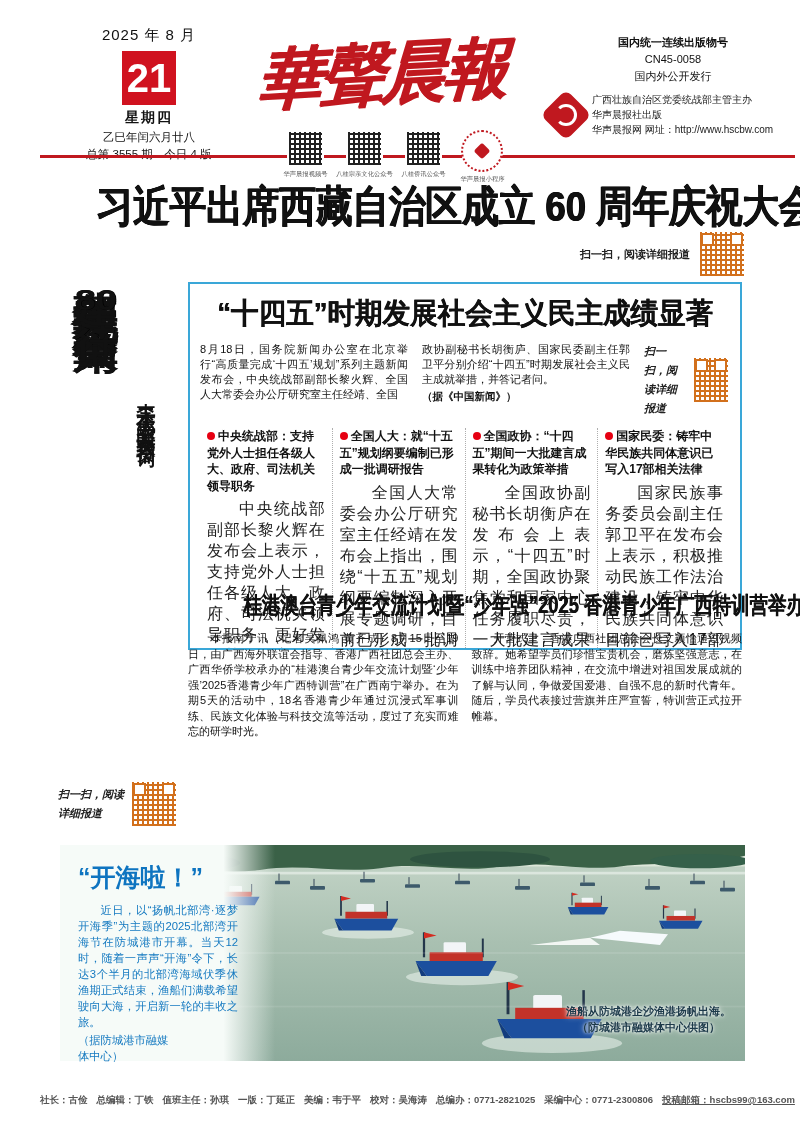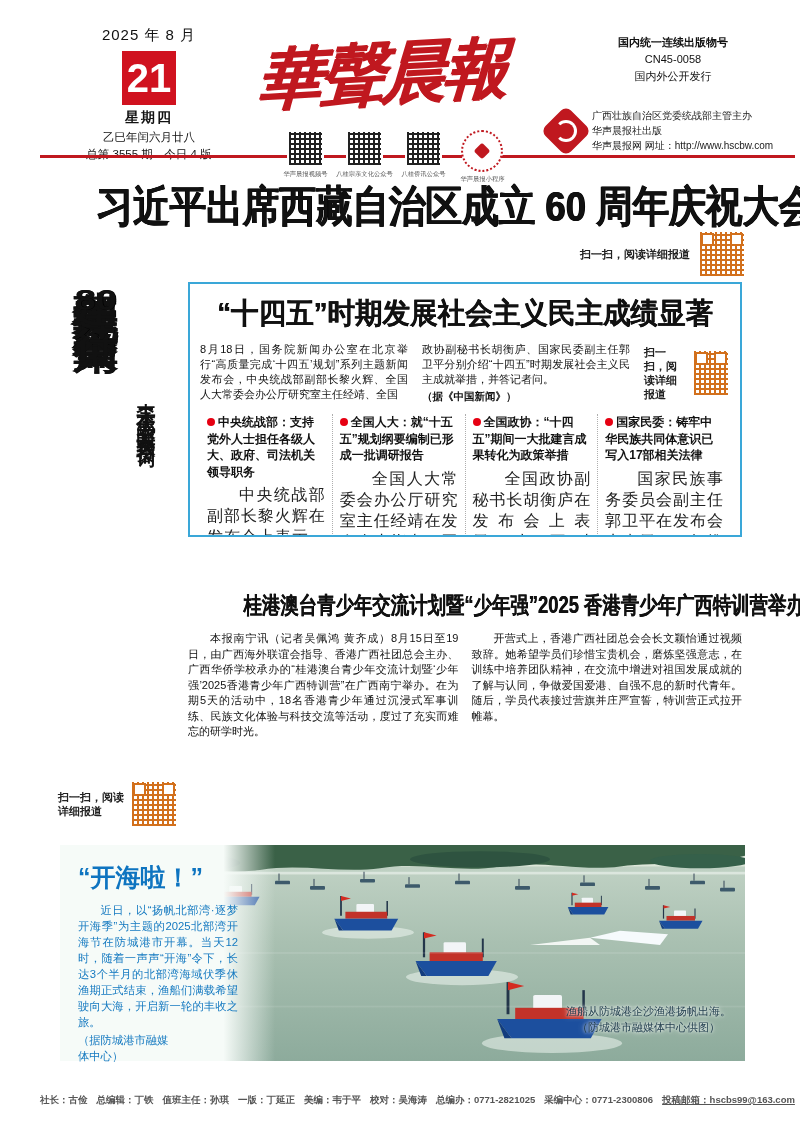--- a/index.html
+++ b/index.html
@@ -16,21 +16,21 @@
   .lunar{font-size:11.5px;margin-top:3px;}
   .issue{font-size:11.5px;margin-top:2px;}
 
   .masthead{left:228px;top:18px;width:305px;height:112px;display:flex;align-items:center;justify-content:center;}
   .masthead span{font-family:"DejaVu Serif",serif;font-style:italic;font-weight:bold;
     color:#c0181f;font-size:66px;letter-spacing:-4px;transform:rotate(-3deg) skewX(-6deg);
     text-shadow:1px 1px 0 #c0181f;}
 
   .pub-codes{left:553px;top:34px;width:240px;text-align:center;font-size:11px;line-height:17px;font-weight:bold;}
   .pub-codes .thin{font-weight:normal;}
-  .publisher{left:548px;top:108px;width:252px;display:flex;gap:8px;align-items:center;}
+  .publisher{left:548px;top:92px;width:252px;display:flex;gap:8px;align-items:center;}
   .seal-diamond{width:36px;height:36px;background:#c0181f;border-radius:7px;transform:rotate(45deg);
     flex:0 0 auto;display:flex;align-items:center;justify-content:center;}
   .seal-swirl{width:16px;height:16px;border:3px solid #fff;border-radius:50%;border-left-color:transparent;
     transform:rotate(-45deg);}
   .publisher-lines{font-size:10px;line-height:15px;color:#222;}
 
   .top-rule{left:40px;top:155px;width:755px;height:3px;background:#c0181f;}
 
   .header-qr-row{left:281px;top:130px;width:235px;display:flex;gap:11px;z-index:3;align-items:flex-start;}
   .hq{display:flex;flex-direction:column;align-items:center;width:48px;}
@@ -47,33 +47,33 @@
   .seal-round{width:38px;height:38px;border-radius:50%;border:2px dotted #c0181f;background:#fff;
       display:flex;align-items:center;justify-content:center;flex:0 0 auto;}
   .seal-round i{display:block;width:12px;height:12px;background:#c0181f;border-radius:3px;transform:rotate(45deg);}
 
   
   .lead-headline{left:40px;top:178px;width:755px;text-align:center;font-weight:900;font-size:43px;
       letter-spacing:0px;transform:scaleX(.85);transform-origin:center top;white-space:nowrap;
       text-shadow:.6px 0 #000,-.6px 0 #000;}
   .lead-scan{left:520px;top:230px;width:226px;display:flex;align-items:center;justify-content:flex-end;gap:8px;}
   .scan-text{font-size:11px;font-weight:bold;color:#222;}
-  .scan-text.two{line-height:14px;}
+  .scan-text.two{line-height:19px;font-style:italic;}
 
   
   .v-big{left:64px;top:284px;height:500px;writing-mode:vertical-rl;text-orientation:upright;
      font-weight:900;font-size:35px;letter-spacing:-3px;transform:scaleX(1.3);transform-origin:0 0;
      text-shadow:.5px 0 #000;}
   .v-big .num{text-combine-upright:all;font-size:30px;}
   .v-sub{left:133px;top:388px;height:300px;writing-mode:vertical-rl;text-orientation:upright;
      font-size:19px;font-weight:bold;letter-spacing:4px;font-family:"Liberation Serif",serif;}
   .left-scan{left:58px;top:780px;width:128px;display:flex;gap:6px;align-items:center;}
 
   
-  .blue-box{left:188px;top:282px;width:554px;height:255px;border:2px solid #3aa7d8;box-sizing:border-box;
+  .blue-box{left:188px;top:282px;width:554px;height:368px;border:2px solid #3aa7d8;box-sizing:border-box;
      padding:8px 10px 6px;overflow:hidden;}
   .box-head{text-align:center;font-weight:900;font-size:29px;white-space:nowrap;transform:scaleX(.95);
      transform-origin:center;text-shadow:.5px 0 #000;margin:2px 0 8px;}
   .box-intro{display:flex;gap:14px;}
   .intro-col{width:208px;font-size:11px;line-height:15px;text-align:justify;}
   .intro-src{text-align:left;font-weight:bold;font-size:10.5px;margin-top:2px;}
   .box-scan{flex:1;display:flex;align-items:center;justify-content:flex-end;gap:6px;}
   .bullets{display:flex;margin-top:10px;border-top:0;}
   .bullet-col{flex:1;padding:0 7px;}
   .bullet-col + .bullet-col{border-left:1px dotted #aeaeae;}
@@ -99,21 +99,21 @@
   .sea-credit{color:#1479c0;font-size:11.3px;line-height:16px;width:95px;margin:2px 0 0 18px;}
   .kan-logo{position:absolute;left:120px;top:155px;width:115px;}
   .kan-row{position:relative;height:40px;}
   .kan-sq{position:absolute;left:0;top:6px;width:24px;height:24px;background:#1565c0;color:#fff;
      font-size:8px;line-height:9px;display:flex;align-items:center;justify-content:center;text-align:center;}
   .kan-circle{position:absolute;left:18px;top:0;width:26px;height:26px;border:4px solid #d9a520;background:#fff;
      border-radius:50%;display:flex;align-items:center;justify-content:center;font-size:14px;font-weight:900;}
   .kan-handle{position:absolute;left:14px;top:30px;width:14px;height:5px;background:#d9a520;transform:rotate(40deg);}
   .kan-text{color:#d6252b;font-weight:900;font-style:italic;font-size:15px;letter-spacing:1px;
      text-shadow:1px 1px 0 #f1c40f33;}
-  .photo-caption{position:absolute;right:14px;bottom:26px;text-align:center;font-size:11px;font-weight:normal;
+  .photo-caption{position:absolute;right:14px;bottom:26px;text-align:center;font-size:11px;font-weight:bold;
      color:#1d3a4a;line-height:16px;text-shadow:0 0 3px rgba(255,255,255,.95),0 0 6px rgba(255,255,255,.8);}
 
   
   .footer{left:40px;top:1094px;width:755px;display:flex;justify-content:space-between;
      font-size:9.5px;color:#555;white-space:nowrap;font-weight:bold;}
   .footer .email{text-decoration:underline;color:#555;}
 </style>
 </head>
 <body>
 

